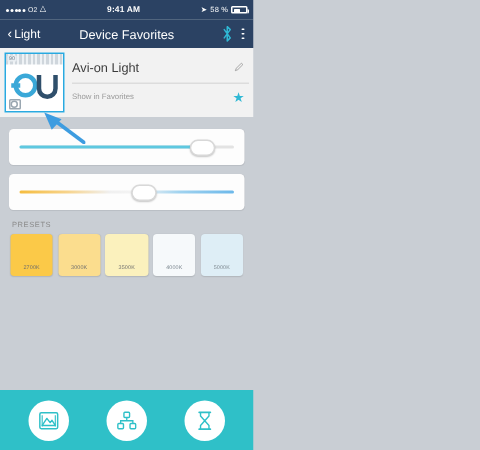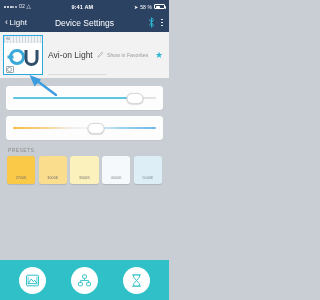--- a/index.html
+++ b/index.html
@@ -77,21 +77,21 @@
   .logo{ width:34px;height:22px; margin-top:4px; }
   .cam{
     position:absolute; left:1.5px; bottom:1.5px;
     width:8px;height:6.5px; border:.7px solid #9aa7b1; border-radius:1px;
     background:#fff; display:flex;align-items:center;justify-content:center;
   }
   .cam::before{
     content:""; width:3px;height:3px;border-radius:50%;
     border:.7px solid #9aa7b1;
   }
-  .dev-info{ flex:1; display:flex; flex-direction:row; min-width:0; }
+  .dev-info{ flex:1; display:flex; flex-direction:column; min-width:0; }
   .dev-name-row{
     flex:1; display:flex; align-items:center; gap:4px;
     border-bottom:.5px solid #dcdcdc; padding-right:3px;
   }
   .dev-name{ flex:1; font-size:8.5px; color:#3b3b3b; }
   .pencil{ width:7px;height:7px;flex:none;cursor:pointer; }
   .fav-row{
     flex:1; display:flex; align-items:center; gap:4px; padding-right:3px;
   }
   .fav-label{ flex:1; font-size:5.2px; color:#9a9a9a; }
@@ -192,21 +192,21 @@
         <span style="width:58%"></span>
       </span>
   </div>
 </div>
 
 <div class="navbar">
   <div class="back">
     <span class="chev">‹</span>
     <span>Light</span>
   </div>
-  <div class="nav-title">Device Settings</div>
+  <div class="nav-title">Device Favorites</div>
   <div class="nav-right">
     <svg class="bt-icon" viewBox="0 0 14 22">
       <path d="M3 5.5 L11 16.5 L7 20.5 L7 1.5 L11 5.5 L3 16.5" fill="none" stroke="#2fb8d4" stroke-width="2" stroke-linejoin="round" stroke-linecap="round"></path>
     </svg>
     <span class="kebab">
         <i></i>
         <i></i>
         <i></i>
       </span>
   </div>

